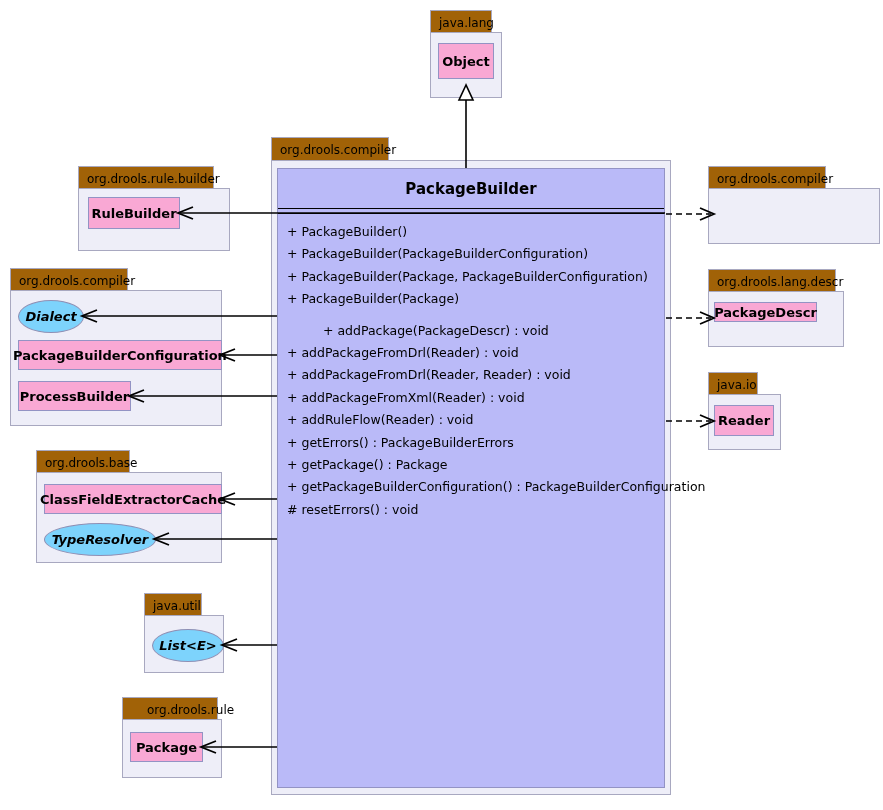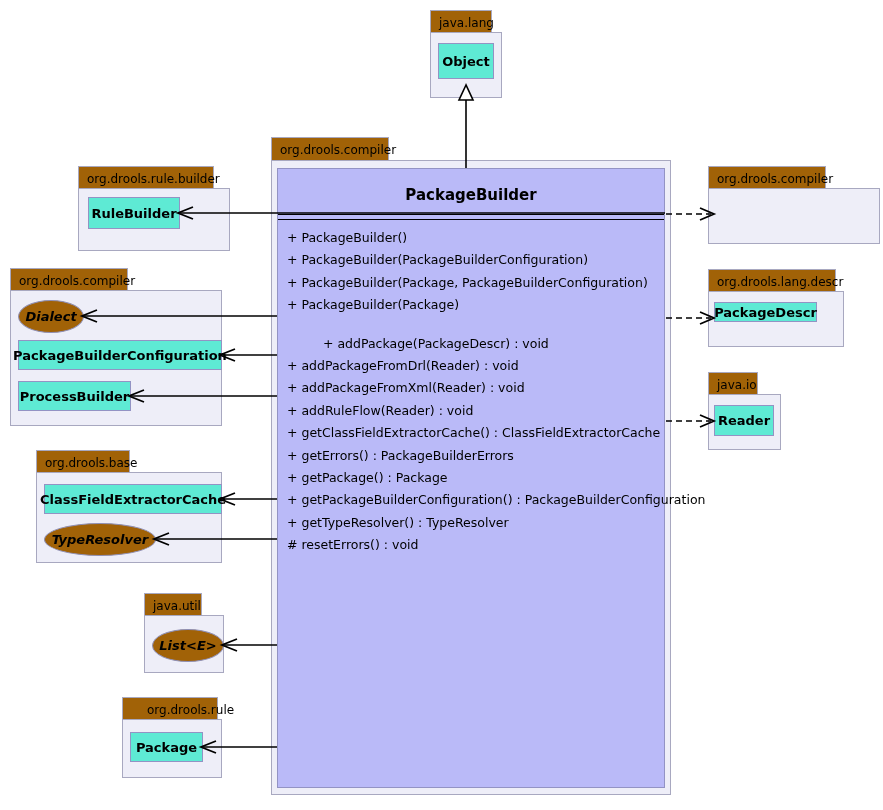--- a/index.html
+++ b/index.html
@@ -55,37 +55,37 @@
     left: 0;
     background: #eeeef8;
     border: 1px solid #a8a8c0;
     box-sizing: border-box;
     z-index: 2;
   }
 
   
   .cls {
     position: absolute;
-    background: #5eead4;
+    background: #f9a8d4;
     border: 1px solid #9393c4;
     box-sizing: border-box;
     display: flex;
     align-items: center;
     justify-content: center;
     font-weight: bold;
     font-size: 13px;
     color: #000000;
     z-index: 4;
     white-space: nowrap;
   }
 
   
   .iface {
     position: absolute;
-    background: #a16207;
+    background: #7dd3fc;
     border: 1px solid #8f8fb4;
     border-radius: 50%;
     box-sizing: border-box;
     display: flex;
     align-items: center;
     justify-content: center;
     font-weight: bold;
     font-style: italic;
     font-size: 13px;
     color: #000000;
@@ -98,21 +98,21 @@
     position: absolute;
     background: #babaf8;
     border: 1px solid #9393c4;
     box-sizing: border-box;
     z-index: 4;
   }
   #main-class .title {
     text-align: center;
     font-weight: bold;
     font-size: 15px;
-    padding-top: 17px;
+    padding-top: 11px;
     padding-bottom: 10px;
     color: #000000;
   }
   .sep {
     height: 0;
     border-top: 1px solid #000000;
   }
   .attr-compartment {
     height: 4px;
   }
@@ -120,21 +120,21 @@
     padding-top: 7px;
     font-size: 12.5px;
     color: #000000;
   }
   #main-class .op {
     padding: 0 0 0 9px;
     line-height: 22.4px;
     white-space: nowrap;
   }
   #main-class .op.gap {
-    margin-top: 16px;
+    margin-top: 9px;
     padding-left: 45px;
   }
 </style>
 </head>
 <body>
 
 <div id="canvas">
 
   <svg class="edges" viewBox="0 0 883 810" width="883" height="810">
 
@@ -263,24 +263,23 @@
     <div class="sep"></div>
     <div class="attr-compartment"></div>
     <div class="sep"></div>
     <div class="ops" id="ops-list">
         <div class="op">+ PackageBuilder()</div>
         <div class="op">+ PackageBuilder(PackageBuilderConfiguration)</div>
         <div class="op">+ PackageBuilder(Package, PackageBuilderConfiguration)</div>
         <div class="op">+ PackageBuilder(Package)</div>
         <div class="op gap">+ addPackage(PackageDescr) : void</div>
         <div class="op">+ addPackageFromDrl(Reader) : void</div>
+        <div class="op">+ addPackageFromDrl(Reader, Reader) : void</div>
         <div class="op">+ addPackageFromXml(Reader) : void</div>
         <div class="op">+ addRuleFlow(Reader) : void</div>
-        <div class="op">+ getClassFieldExtractorCache() : ClassFieldExtractorCache</div>
         <div class="op">+ getErrors() : PackageBuilderErrors</div>
         <div class="op">+ getPackage() : Package</div>
         <div class="op">+ getPackageBuilderConfiguration() : PackageBuilderConfiguration</div>
-        <div class="op">+ getTypeResolver() : TypeResolver</div>
         <div class="op"># resetErrors() : void</div>
       </div>
   </div>
 
 </div>
 
 </body></html>

